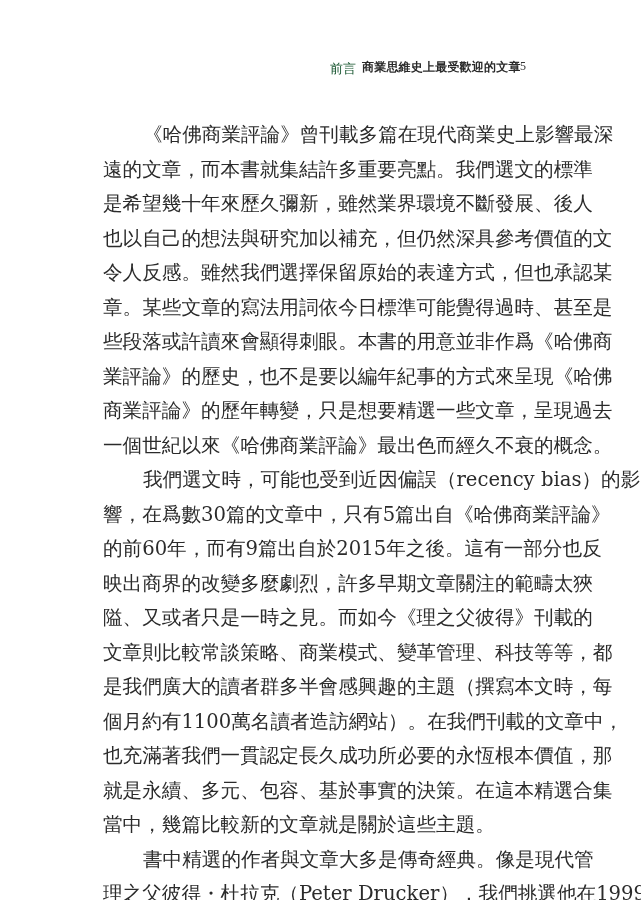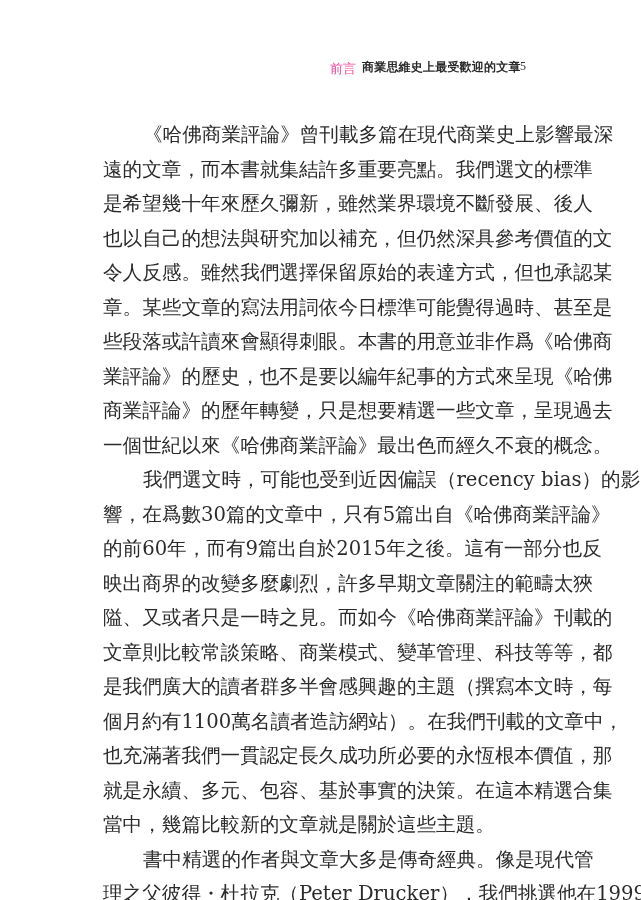--- a/index.html
+++ b/index.html
@@ -1,18 +1,18 @@
 <!DOCTYPE html>
 <html><head>
 <meta charset="utf-8">
 <style>
   html, body { margin:0; padding:0; }
   body { width:641px; height:900px; background:#ffffff; position:relative; overflow:hidden; }
   .header { position:absolute; top:58px; left:0; width:641px; height:24px; }
-  .hdr-section { position:absolute; left:330px; top:2px; font-family:Liberation Serif, serif; font-size:13px; color:#ec4899; }
+  .hdr-section { position:absolute; left:330px; top:2px; font-family:Liberation Serif, serif; font-size:13px; color:#14532d; }
   .hdr-title { position:absolute; left:362px; top:1px; font-family:"DejaVu Sans", sans-serif; font-size:12px; font-weight:bold; color:#2a2a2a; letter-spacing:0.2px; }
   .hdr-page { position:absolute; left:514px; top:1px; font-family:"Liberation Serif", serif; font-size:12px; color:#333; }
   .body-text { position:absolute; top:118px; left:103px; width:432px; font-family:"DejaVu Serif", serif; font-size:19.6px; line-height:34.5px; color:#2b2b2b; }
   .line { white-space:nowrap; height:34.5px; text-align:justify; text-align-last:justify; }
   .line.last { text-align-last:left; }
   .indent { padding-left:40px; }
 </style>
 </head>
 <body>
 
@@ -33,21 +33,21 @@
     <div class="line">些段落或許讀來會顯得刺眼。本書的用意並非作爲《哈佛商</div>
     <div class="line">業評論》的歷史，也不是要以編年紀事的方式來呈現《哈佛</div>
     <div class="line">商業評論》的歷年轉變，只是想要精選一些文章，呈現過去</div>
     <div class="line last">一個世紀以來《哈佛商業評論》最出色而經久不衰的概念。</div>
   </div>
   <div>
     <div class="line indent">我們選文時，可能也受到近因偏誤（recency bias）的影</div>
     <div class="line">響，在爲數30篇的文章中，只有5篇出自《哈佛商業評論》</div>
     <div class="line">的前60年，而有9篇出自於2015年之後。這有一部分也反</div>
     <div class="line">映出商界的改變多麼劇烈，許多早期文章關注的範疇太狹</div>
-    <div class="line">隘、又或者只是一時之見。而如今《哈佛商業評論》刊載的</div>
+    <div class="line">隘、又或者只是一時之見。而如今《理之父彼得》刊載的</div>
     <div class="line">文章則比較常談策略、商業模式、變革管理、科技等等，都</div>
     <div class="line">是我們廣大的讀者群多半會感興趣的主題（撰寫本文時，每</div>
     <div class="line">個月約有1100萬名讀者造訪網站）。在我們刊載的文章中，</div>
     <div class="line">也充滿著我們一貫認定長久成功所必要的永恆根本價值，那</div>
     <div class="line">就是永續、多元、包容、基於事實的決策。在這本精選合集</div>
     <div class="line last">當中，幾篇比較新的文章就是關於這些主題。</div>
   </div>
   <div>
     <div class="line indent">書中精選的作者與文章大多是傳奇經典。像是現代管</div>
     <div class="line">理之父彼得・杜拉克（Peter Drucker），我們挑選他在1999</div>

